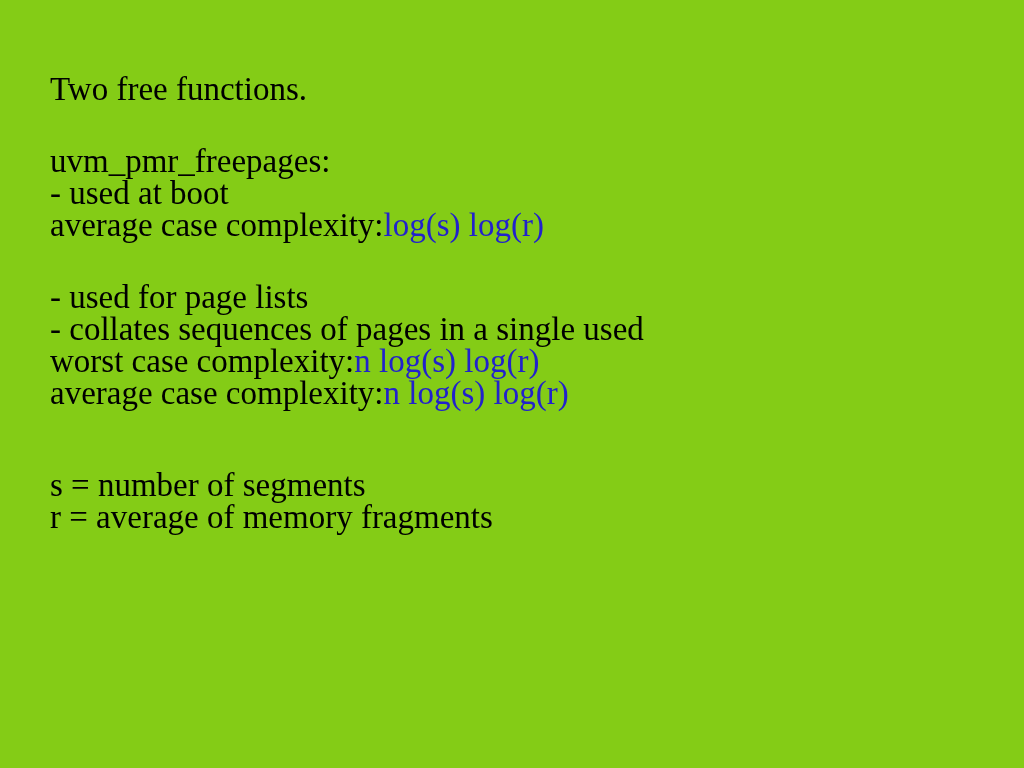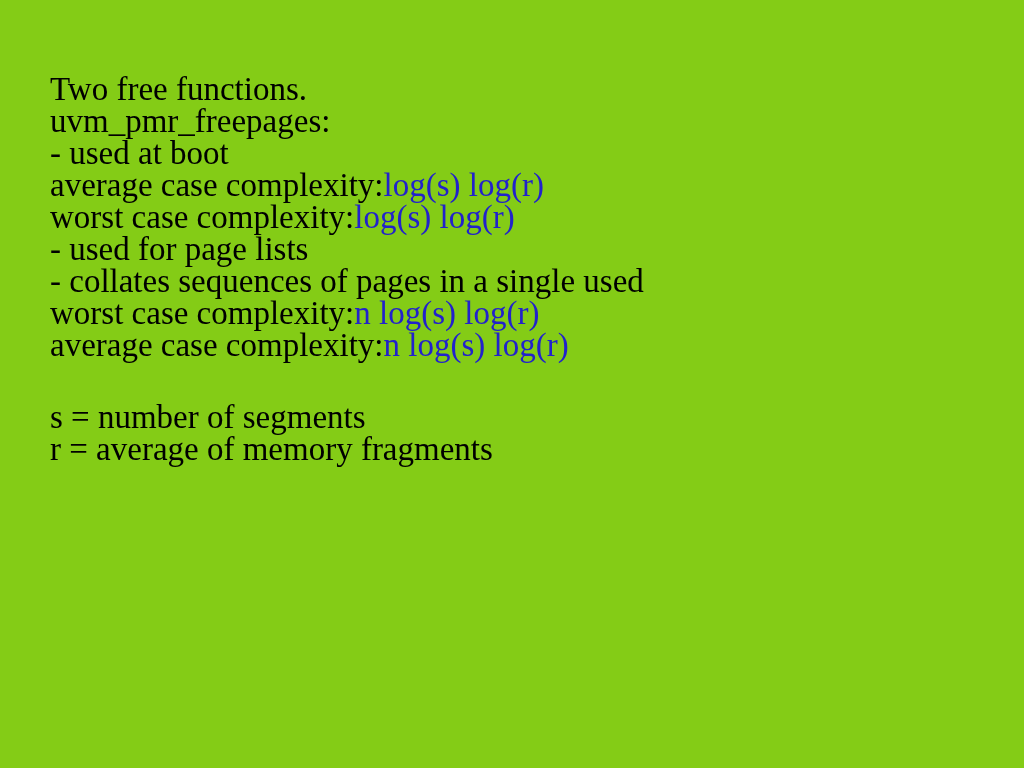--- a/index.html
+++ b/index.html
@@ -19,38 +19,37 @@
     position: absolute;
     left: 50px;
     top: 73px;
     width: 920px;
     font-size: 33px;
     line-height: 32px;
     color: #000000;
     white-space: nowrap;
   }
   .slide-title { margin: 0; font-size: 33px; font-weight: normal; }
-  .block { }
-  .legend { margin-top: 40px; }
+  .block { margin-top: 40px; }
+  .legend { margin-top: 60px; }
   .line { min-height: 32px; }
   .complexity-value { color: #2222cc; }
 </style>
 </head>
 <body>
 
 <div class="slide">
   <div class="text-column">
 
     <h1 class="slide-title line">Two free functions.</h1>
 
     <div class="block">
       <div class="line">uvm_pmr_freepages:</div>
       <div class="line">- used at boot</div>
       <div class="line"><span class="complexity-label">average case complexity:</span><span class="complexity-value">log(s) log(r)</span></div>
-      <div class="line"><span class="complexity-label">worst case complexity:</span><span class="complexity-value">log(s) log(r)</span></div>
     </div>
 
     <div class="block">
       <div class="line">- used for page lists</div>
       <div class="line">- collates sequences of pages in a single used</div>
       <div class="line"><span class="complexity-label">worst case complexity:</span><span class="complexity-value">n log(s) log(r)</span></div>
       <div class="line"><span class="complexity-label">average case complexity:</span><span class="complexity-value">n log(s) log(r)</span></div>
     </div>
 
     <div class="legend">

